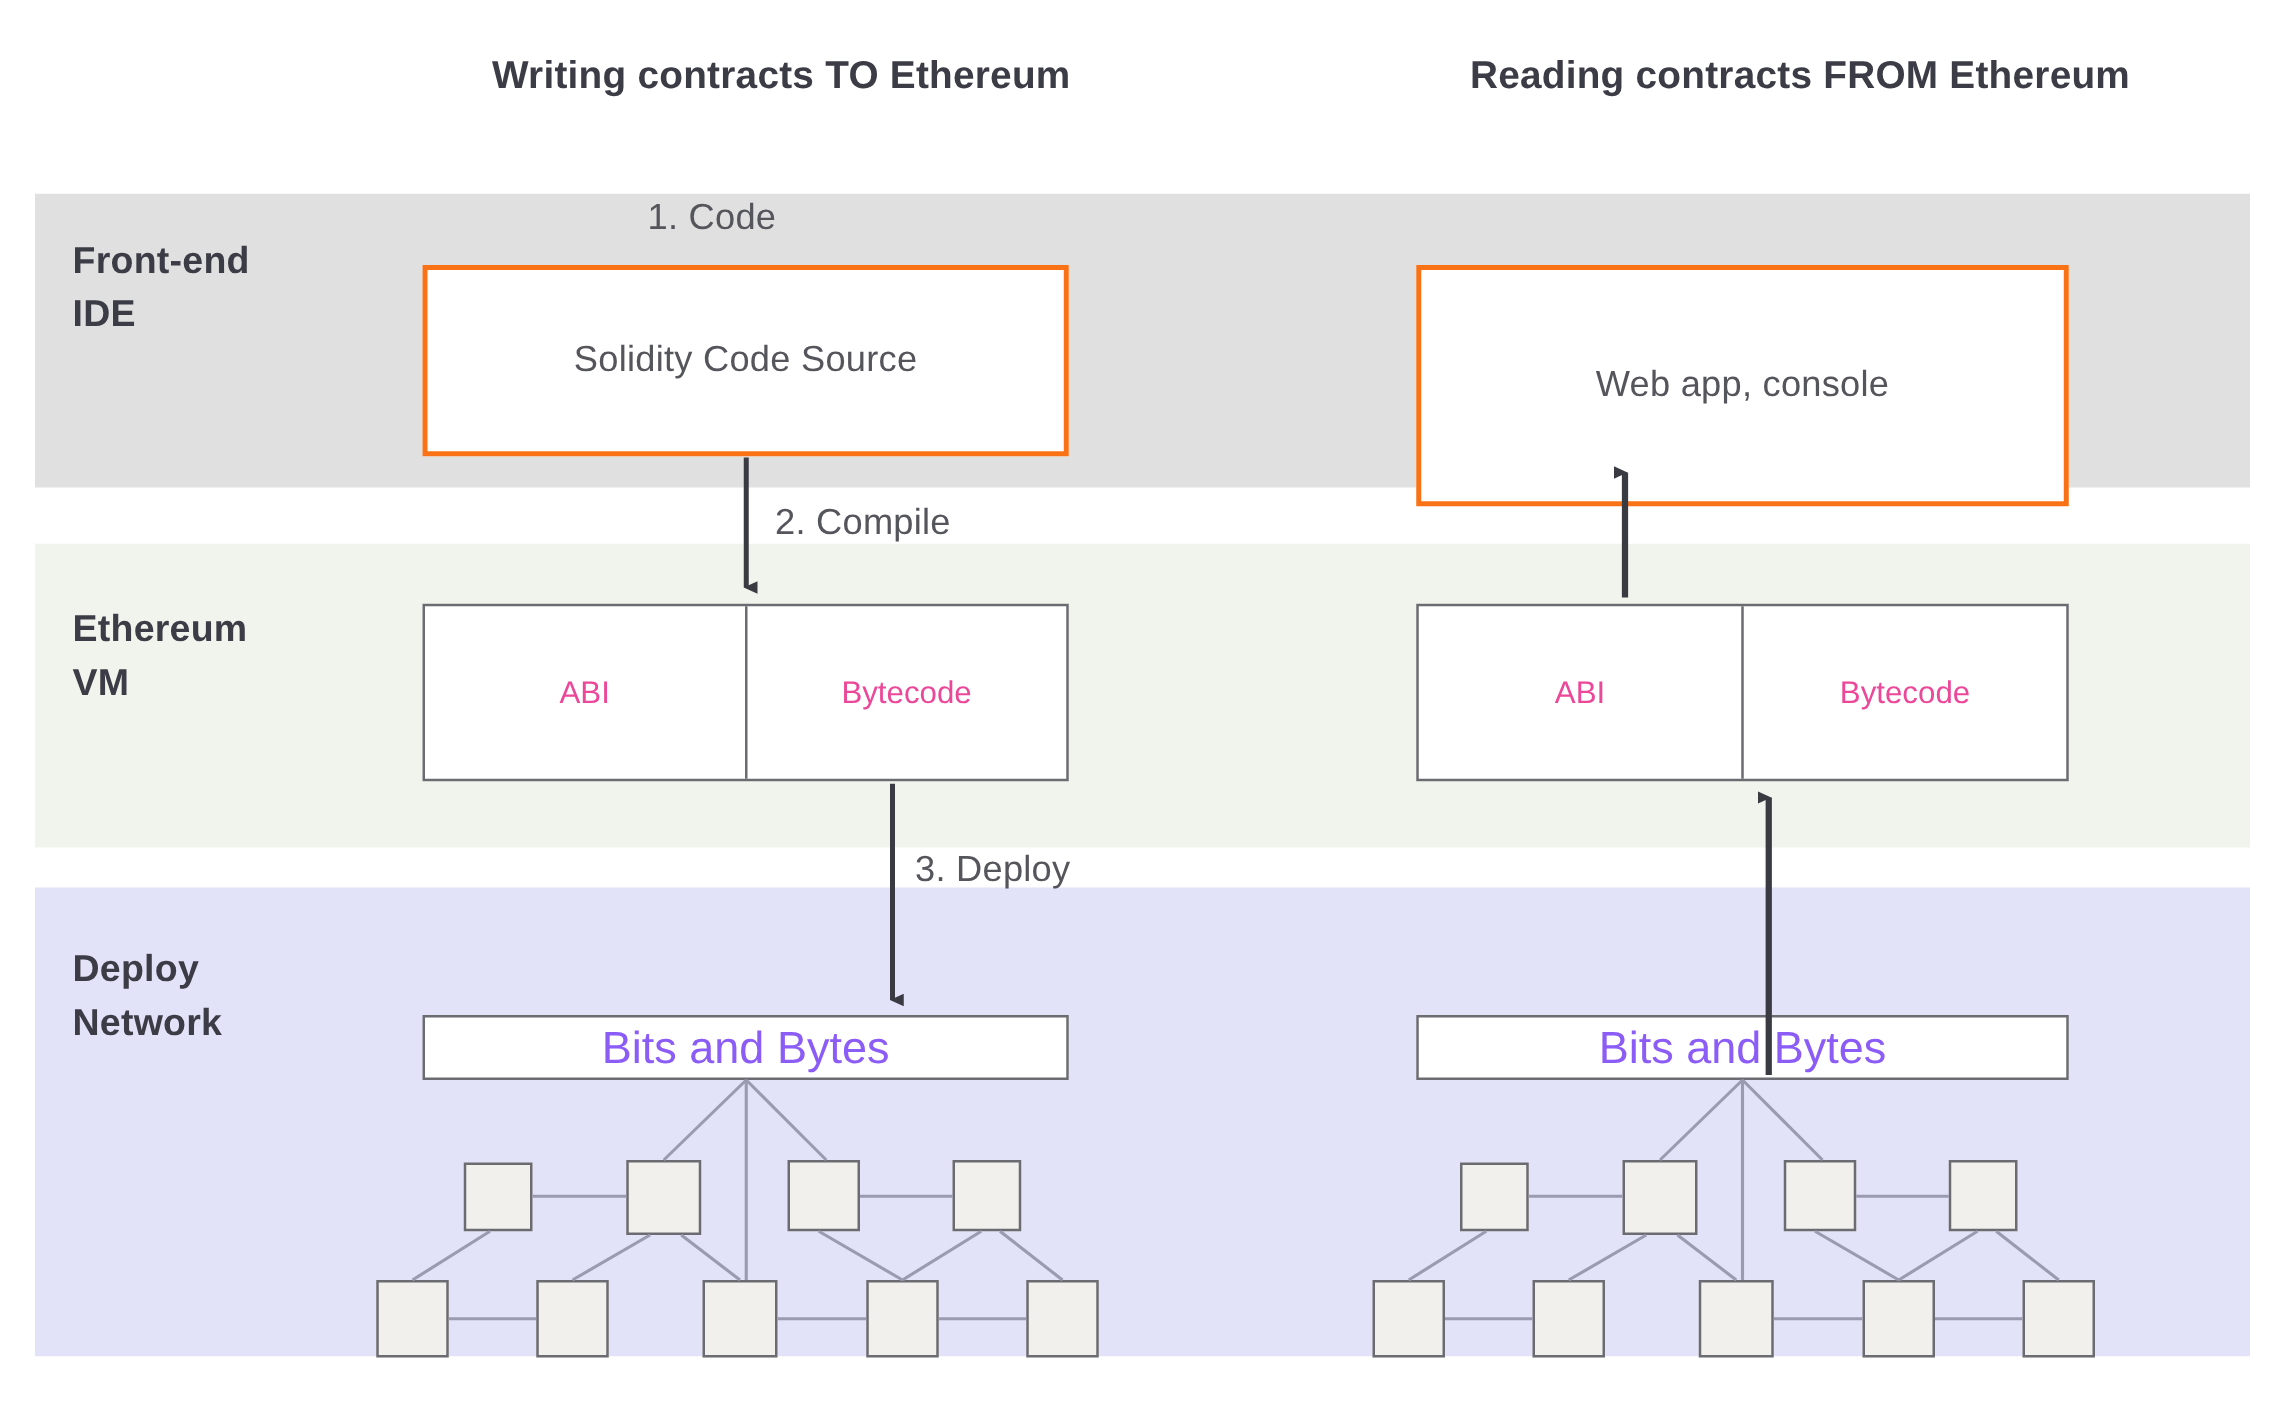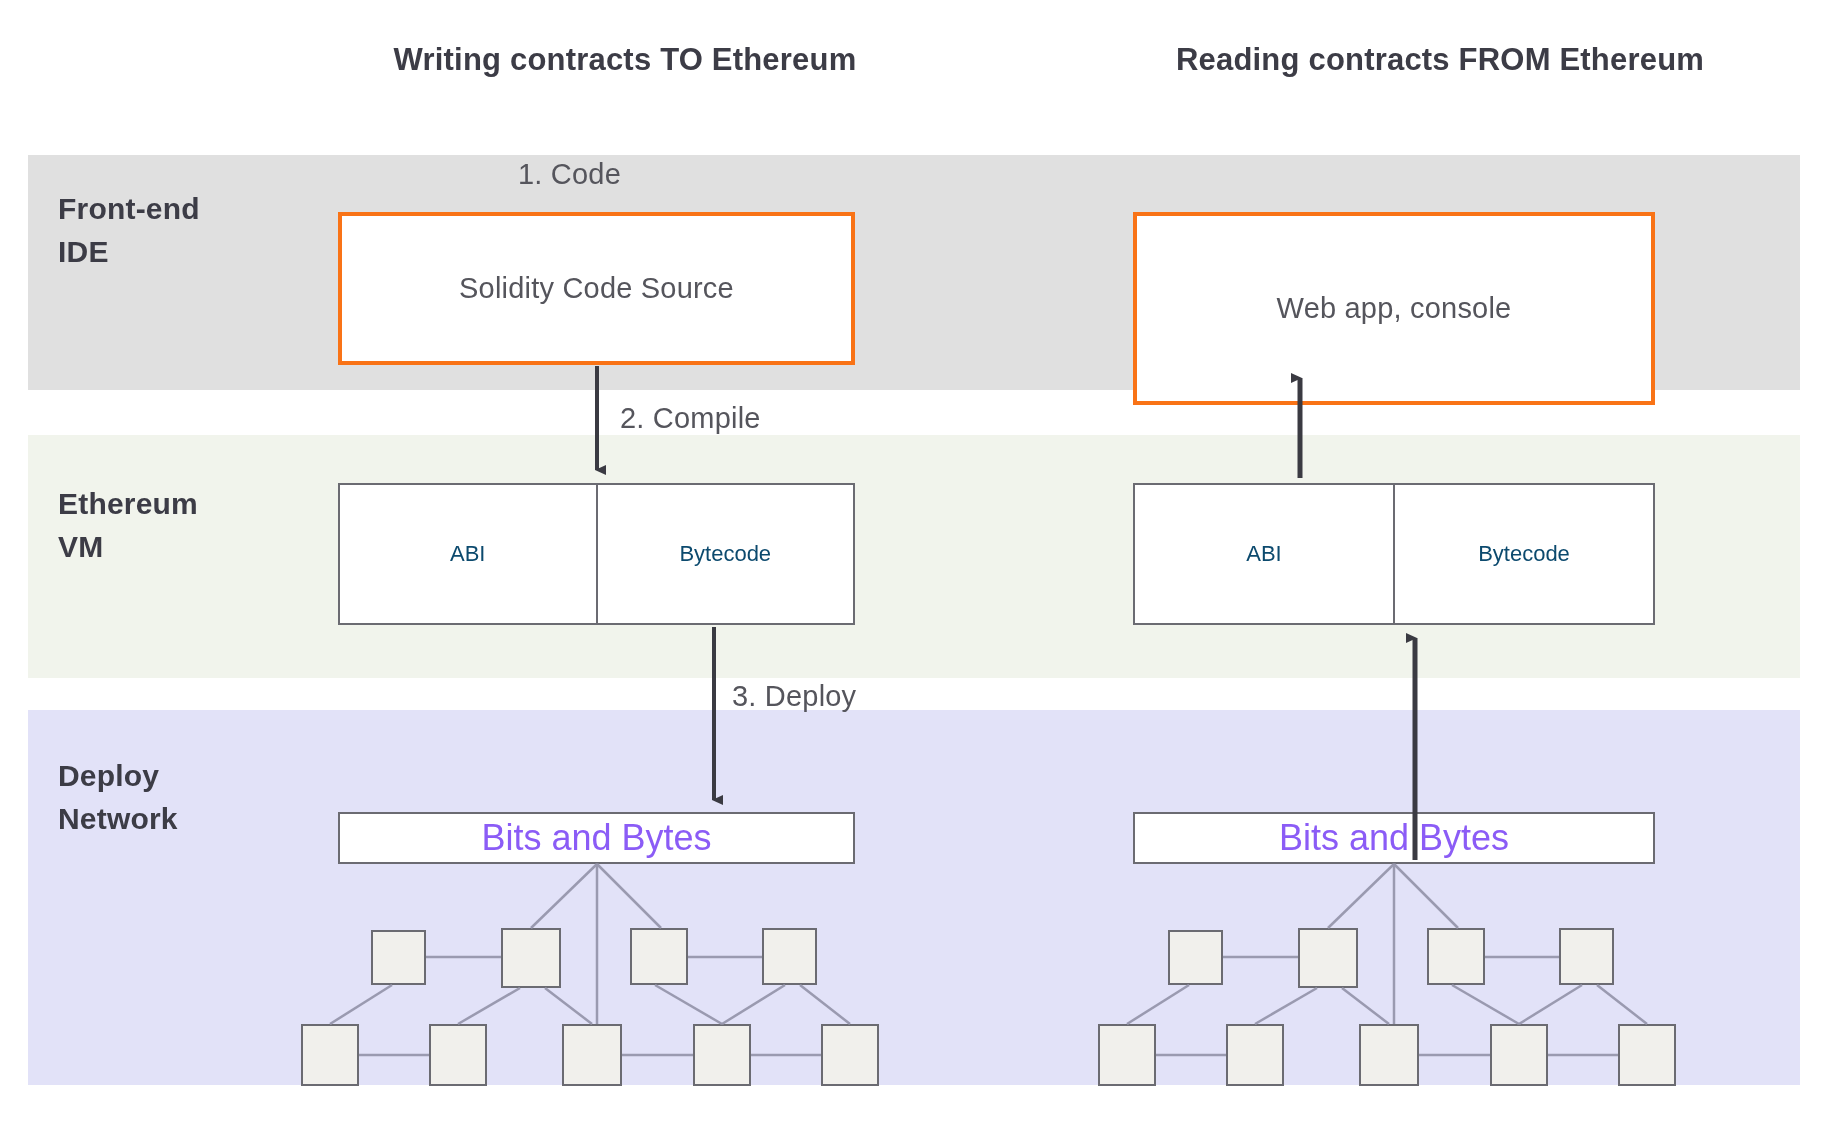--- a/index.html
+++ b/index.html
@@ -8,21 +8,21 @@
 
   .band{position:absolute;left:28px;width:1772px;}
   .band-label{position:absolute;left:58px;font-size:30px;font-weight:bold;color:#3c3c46;line-height:1.42;letter-spacing:0.2px;}
 
   .col-title{position:absolute;font-size:31px;font-weight:bold;color:#3c3c46;letter-spacing:0.2px;text-align:center;}
 
   .node-box{position:absolute;background:#ffffff;border:4px solid #f97316;display:flex;align-items:center;justify-content:center;box-sizing:border-box;}
   .node-box .lbl{font-size:29px;color:#55555c;letter-spacing:0.2px;}
 
   .split{position:absolute;background:#ffffff;border:2px solid #6b6b72;box-sizing:border-box;display:flex;}
-  .split .half{flex:1;display:flex;align-items:center;justify-content:center;font-size:22px;color:#0c4a6e;}
+  .split .half{flex:1;display:flex;align-items:center;justify-content:center;font-size:25px;color:#ec4899;}
   .split .half.first{border-right:2px solid #6b6b72;}
 
   .bb-box{position:absolute;background:#ffffff;border:2px solid #6b6b72;display:flex;align-items:center;justify-content:center;box-sizing:border-box;}
   .bb-box .lbl{font-size:36px;color:#8b5cf6;}
 
   .step-lbl{position:absolute;font-size:29px;color:#55555c;letter-spacing:0.2px;white-space:nowrap;}
   .step-lbl b{font-weight:bold;color:#3c3c46;}
 
   svg.overlay{position:absolute;left:0;top:0;width:1830px;height:1130px;pointer-events:none;}
 

